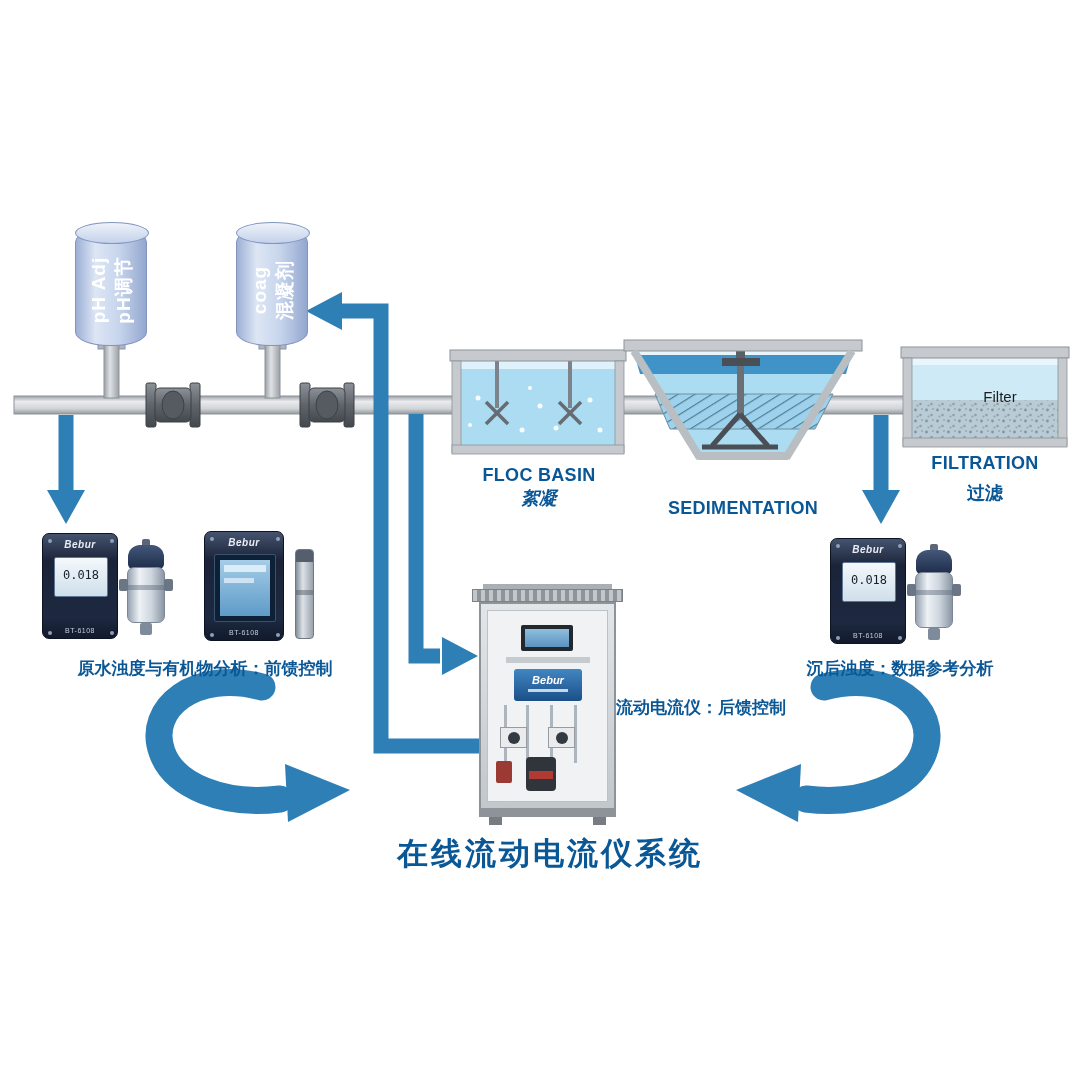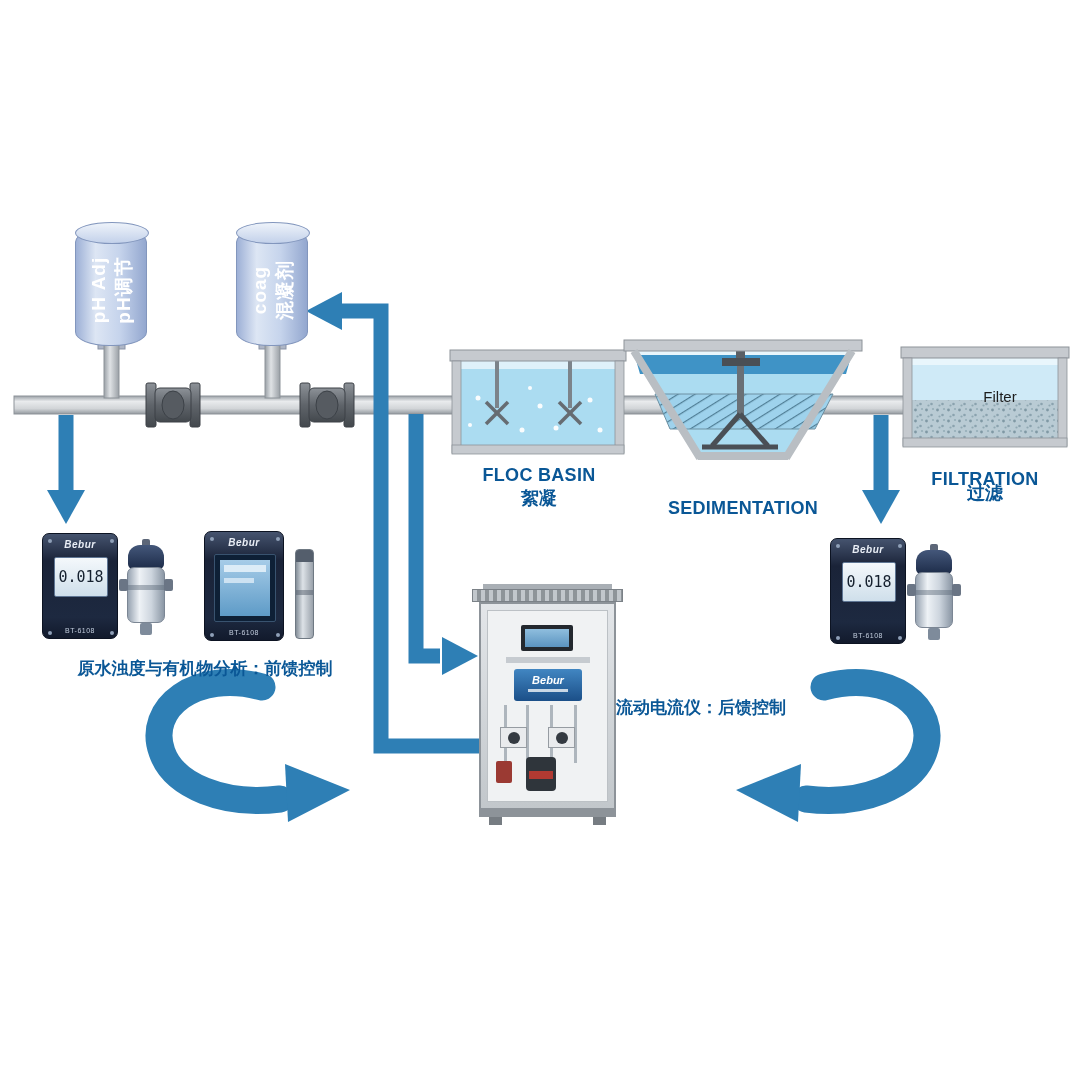--- a/index.html
+++ b/index.html
@@ -31,21 +31,21 @@
   .analyzer{position:absolute;border-radius:7px;border:1px solid #0c1322;
         background:linear-gradient(180deg,#45536e,#1a2338 26%,#1d2940 80%,#121a2c);}
   .analyzer .brand{margin-top:5px;text-align:center;color:#e8edf5;font-style:italic;
         font-weight:bold;font-size:10px;letter-spacing:.5px;}
   .analyzer .model{position:absolute;bottom:4px;left:0;right:0;text-align:center;
         color:#c2cddd;font-size:7px;letter-spacing:.5px;}
   .screws{position:absolute;left:5px;top:5px;width:4px;height:4px;border-radius:50%;background:#8fa0b8;}
   .screenA{position:absolute;left:11px;top:23px;width:54px;height:40px;border-radius:2px;
         background:linear-gradient(180deg,#f4f8fb,#cfdfeb);border:1px solid #5f7694;}
   .screenA .reading{margin-top:10px;text-align:center;font-family:"DejaVu Sans Mono",monospace;
-        font-size:15px;color:#15202e;}
+        font-size:12px;color:#15202e;}
   .screenB{position:absolute;left:9px;top:22px;width:62px;height:68px;border-radius:2px;
         background:#0e2036;border:1px solid #39536f;padding:5px;}
   .screenB .disp{width:100%;height:100%;background:linear-gradient(180deg,#a6cce8,#5e9bc7);position:relative;}
   .screenB .disp::before{content:"";position:absolute;left:4px;top:5px;right:4px;height:7px;background:#dcecf7;}
   .screenB .disp::after{content:"";position:absolute;left:4px;top:18px;width:60%;height:5px;background:#cde2f2;}
 
   
   .sensor{position:absolute;width:46px;height:96px;}
   .s-nipple{position:absolute;left:19px;top:0;width:8px;height:8px;background:#5c6678;border-radius:2px;}
   .s-cap{position:absolute;left:5px;top:6px;width:36px;height:24px;border-radius:12px 12px 5px 5px;
@@ -230,23 +230,23 @@
     </div>
   </div>
   <div class="tank" style="left:236px;top:228px;">
     <div class="tank-text">
       <span>coag</span>
       <span>混凝剂</span>
     </div>
   </div>
 
   <div class="lbl lbl-en" style="left:452px;top:465px;width:174px;">FLOC BASIN</div>
-  <div class="lbl lbl-cn" style="left:452px;top:488px;width:174px;">絮凝</div>
+  <div class="lbl lbl-cn" style="left:452px;top:488px;width:174px;font-style:italic;">絮凝</div>
   <div class="lbl lbl-en" style="left:624px;top:498px;width:238px;">SEDIMENTATION</div>
-  <div class="lbl lbl-en" style="left:901px;top:469px;width:168px;text-align:center;">FILTRATION</div>
+  <div class="lbl lbl-en" style="left:901px;top:453px;width:168px;text-align:center;">FILTRATION</div>
   <div class="lbl lbl-cn" style="left:901px;top:483px;width:168px;">过滤</div>
   <div class="media-lbl" style="left:945px;top:388px;width:110px;">Filter</div>
 
   <div class="analyzer" style="left:42px;top:533px;width:76px;height:106px;">
     <div class="screws" style="box-shadow:62px 0 0 #8fa0b8,0 92px 0 #8fa0b8,62px 92px 0 #8fa0b8;"></div>
     <div class="brand">Bebur</div>
     <div class="screenA">
       <div class="reading">0.018</div>
     </div>
     <div class="model">BT-6108</div>
@@ -316,14 +316,16 @@
         <div class="cab-sideunit"></div>
       </div>
     </div>
     <div class="cab-base"></div>
     <div class="cab-leg" style="left:10px;"></div>
     <div class="cab-leg" style="left:114px;"></div>
   </div>
 
   <div class="caption" style="left:616px;top:696px;width:230px;text-align:left;">流动电流仪：后馈控制</div>
   <div class="caption" style="left:55px;top:657px;width:300px;">原水浊度与有机物分析：前馈控制</div>
+  <div class="caption" style="left:768px;top:657px;width:264px;">沉后浊度：数据参考分析</div>
+  <div class="title" style="left:300px;top:833px;width:500px;">在线流动电流仪系统</div>
 
 </div>
 
 </body></html>

